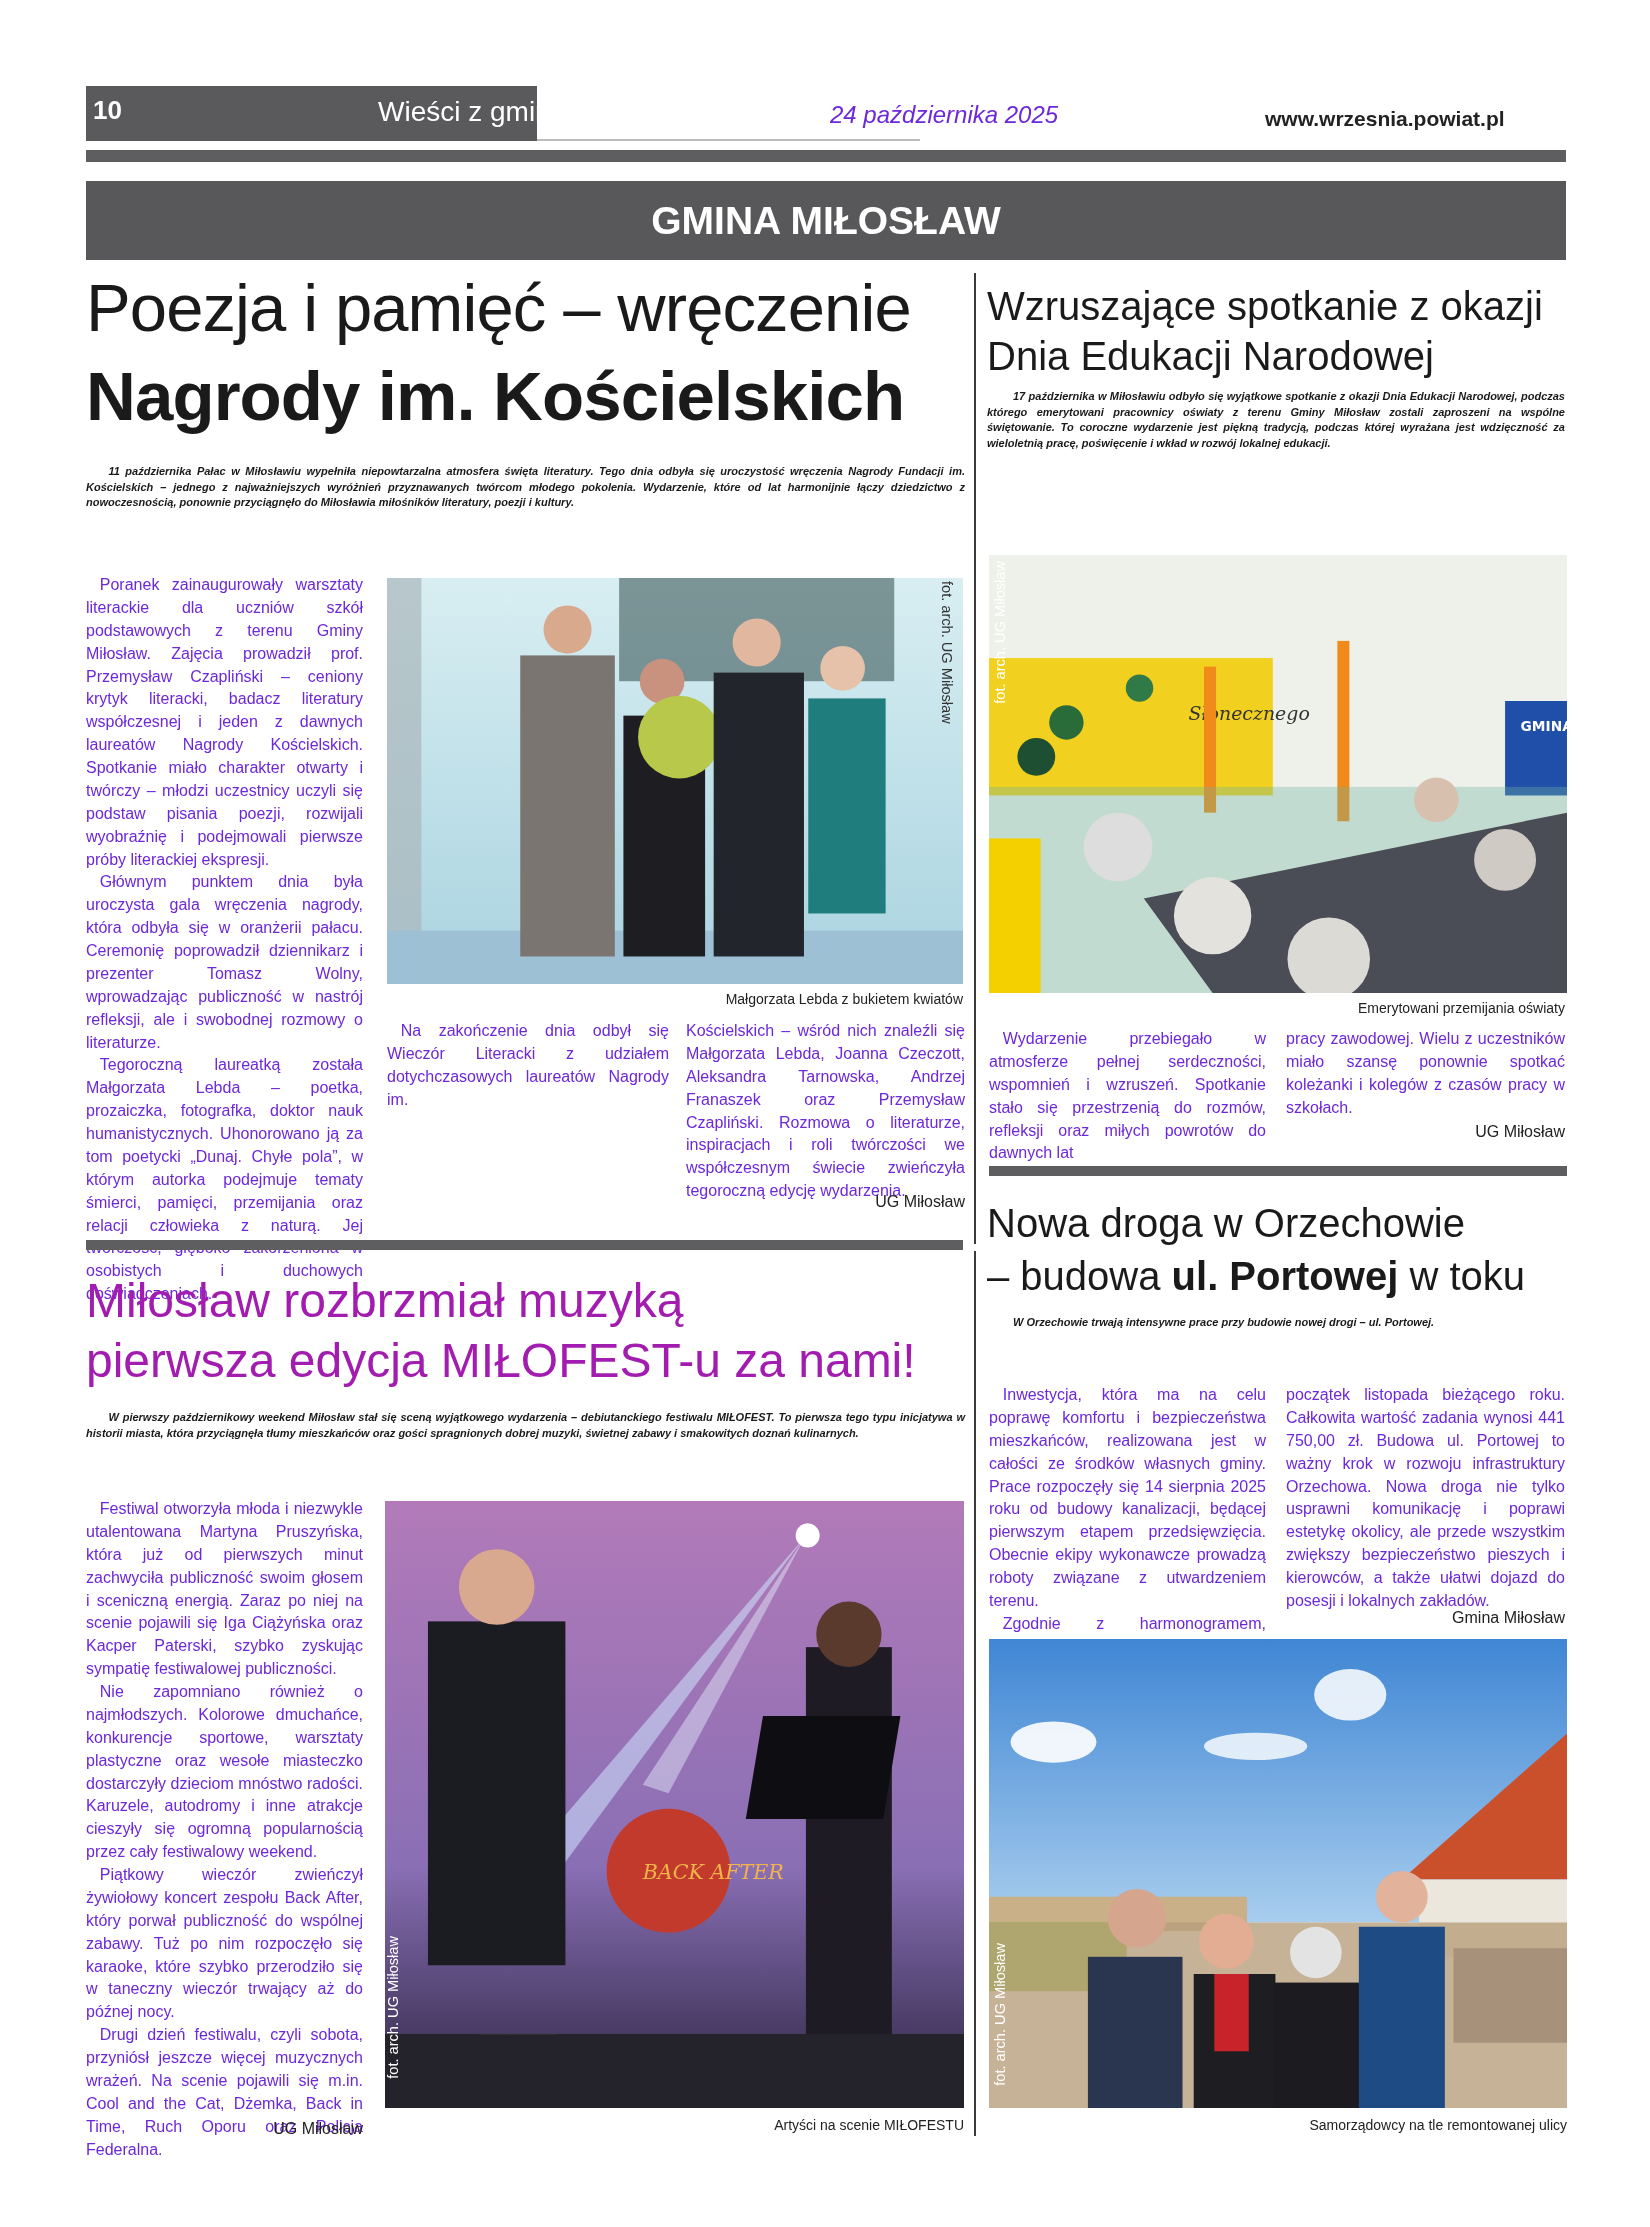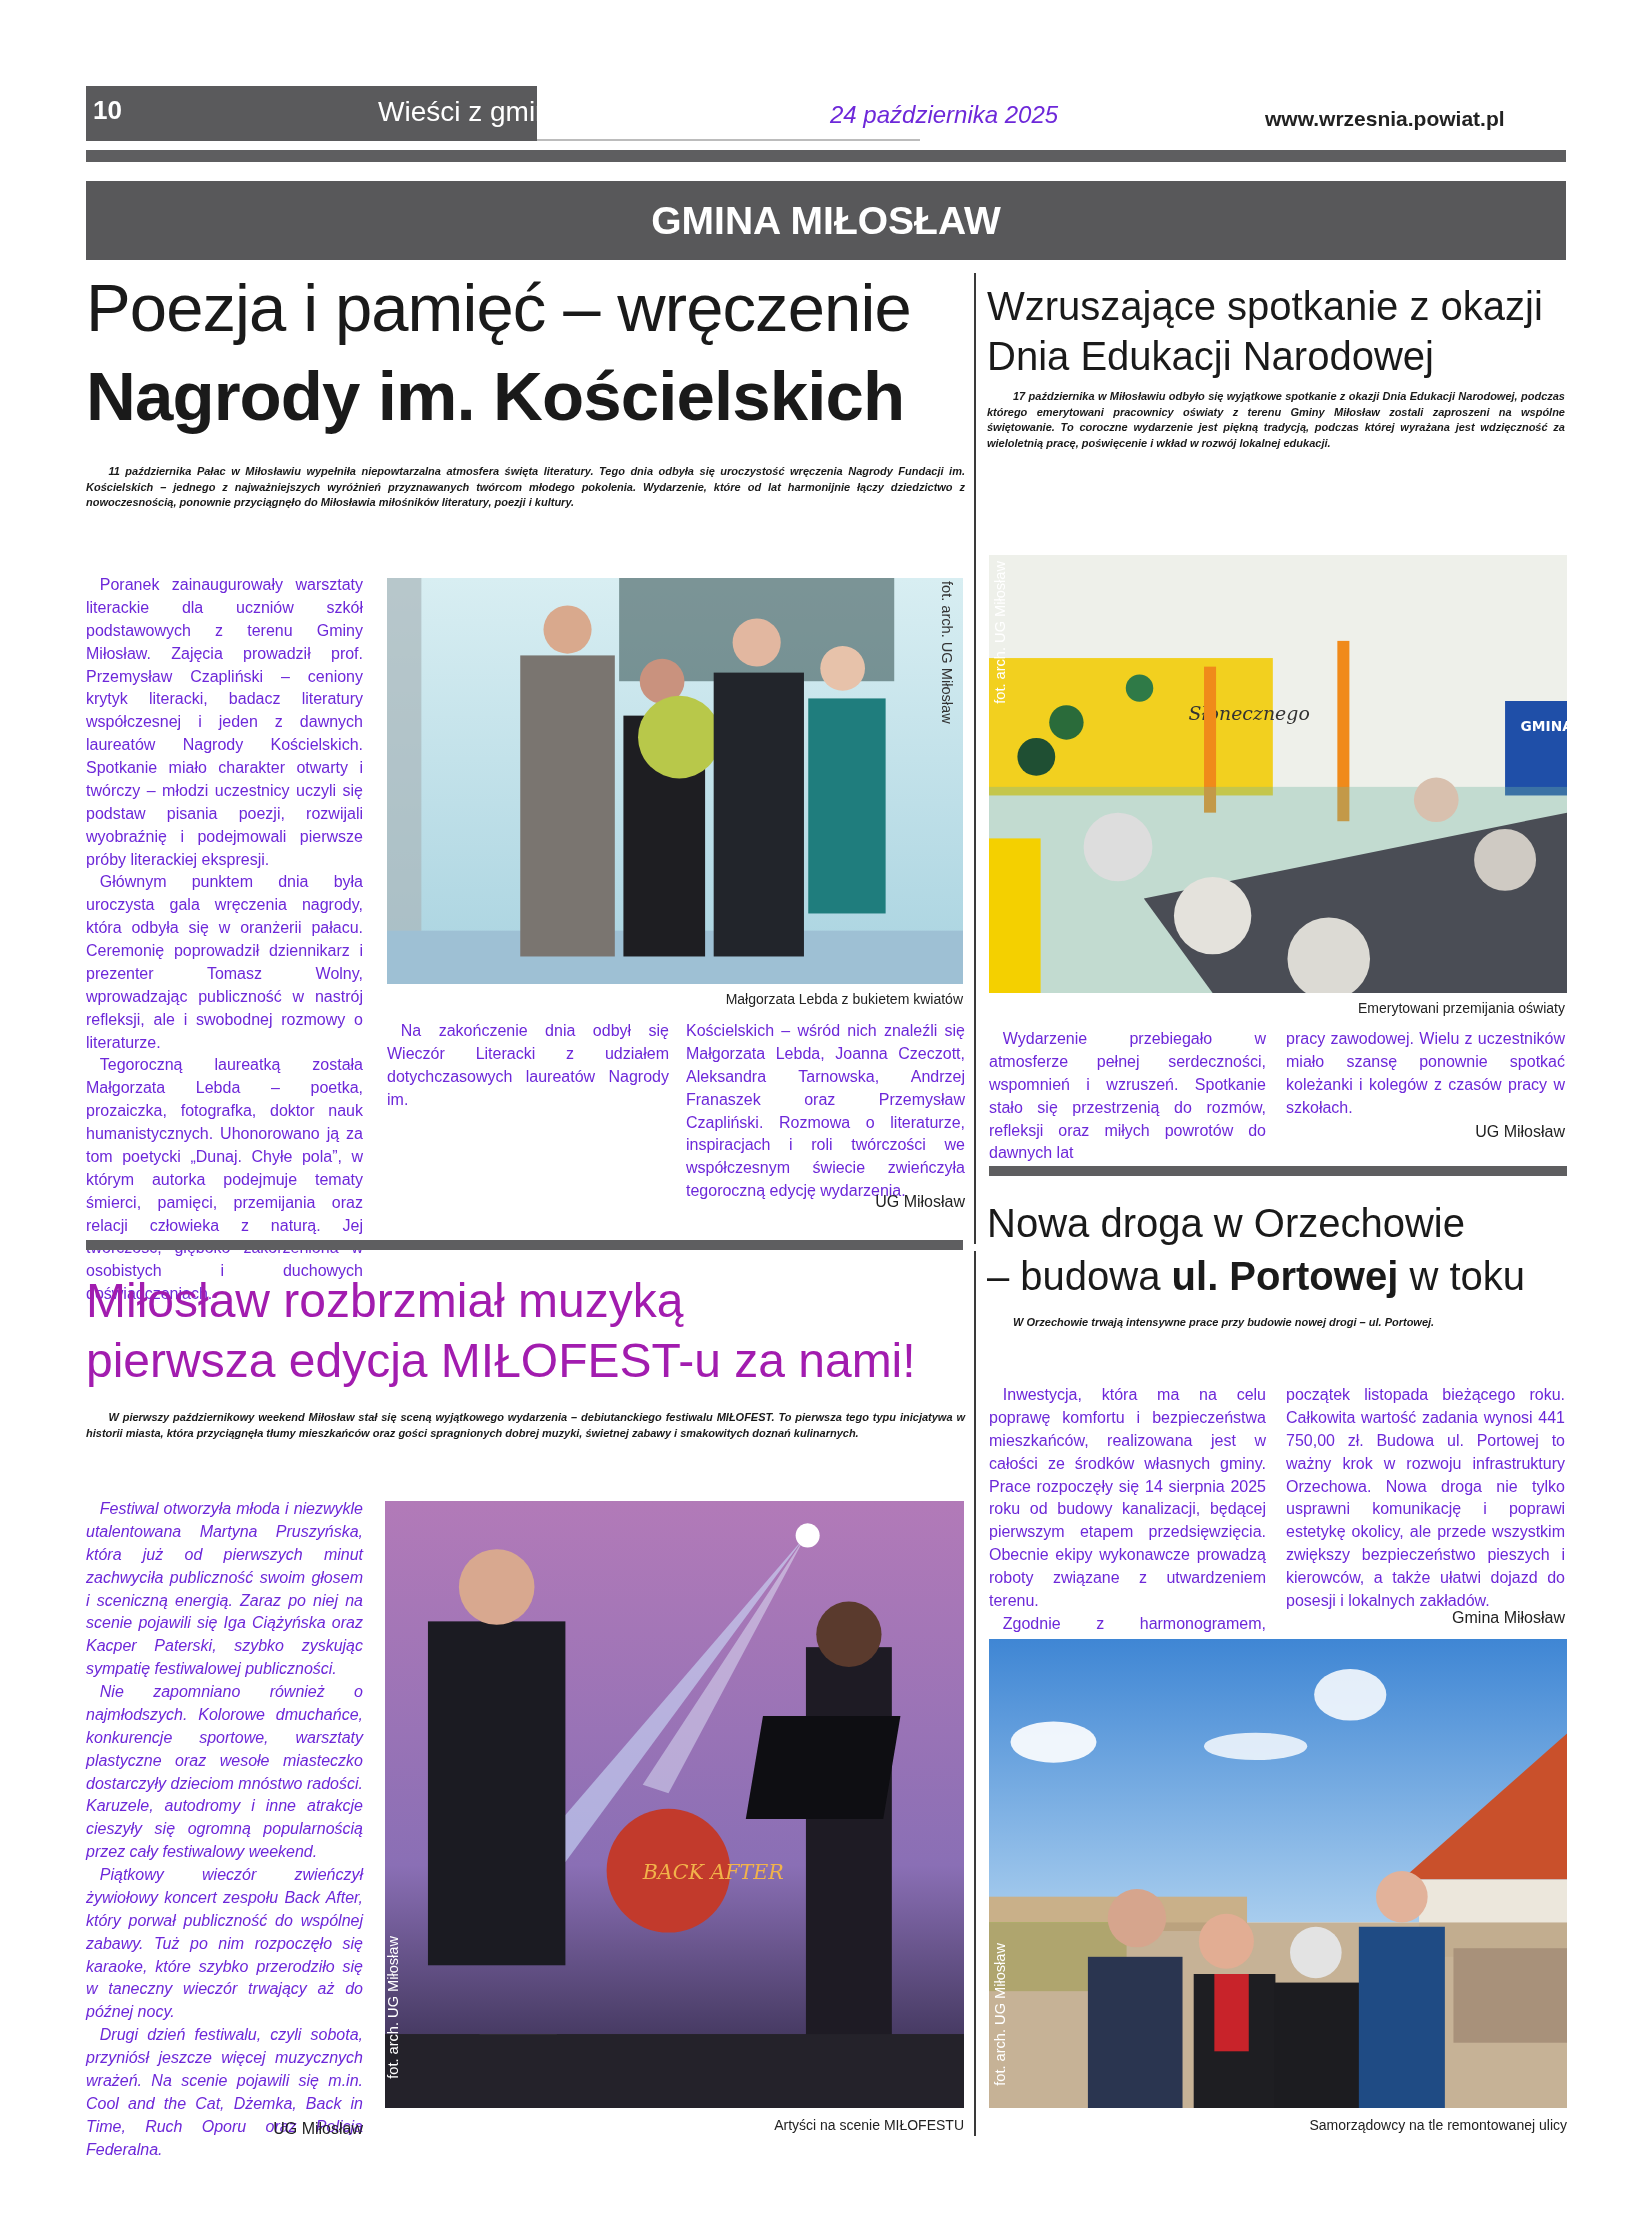--- a/index.html
+++ b/index.html
@@ -142,21 +142,21 @@
 </article>
 
 <div class="abs thick-rule" style="left:86px; top:1240px; width:877px;"></div>
 <div class="abs thick-rule" style="left:989px; top:1166px; width:578px;"></div>
 
 <article>
   <div class="abs h-mid" style="left:86px; top:1271px;">Miłosław rozbrzmiał muzyką</div>
   <div class="abs h-mid" style="left:86px; top:1331px;">pierwsza edycja MIŁOFEST-u za nami!</div>
   <div class="abs lead" style="left:86px; top:1410px; width:879px; text-indent:22.4px;">W pierwszy październikowy weekend Miłosław stał się sceną wyjątkowego wydarzenia – debiutanckiego festiwalu MIŁOFEST. To pierwsza tego typu inicjatywa w historii miasta, która przyciągnęła tłumy mieszkańców oraz gości spragnionych dobrej muzyki, świetnej zabawy i smakowitych doznań kulinarnych.</div>
 
-  <div class="abs body" style="left:86px; top:1498px; width:277px;font-style:italic;">
+  <div class="abs body" style="left:86px; top:1498px; width:277px;">
     <p>Festiwal otworzyła młoda i niezwykle utalentowana Martyna Pruszyńska, która już od pierwszych minut zachwyciła publiczność swoim głosem i sceniczną energią. Zaraz po niej na scenie pojawili się Iga Ciążyńska oraz Kacper Paterski, szybko zyskując sympatię festiwalowej publiczności.</p>
     <p>Nie zapomniano również o najmłodszych. Kolorowe dmuchańce, konkurencje sportowe, warsztaty plastyczne oraz wesołe miasteczko dostarczyły dzieciom mnóstwo radości. Karuzele, autodromy i inne atrakcje cieszyły się ogromną popularnością przez cały festiwalowy weekend.</p>
     <p>Piątkowy wieczór zwieńczył żywiołowy koncert zespołu Back After, który porwał publiczność do wspólnej zabawy. Tuż po nim rozpoczęło się karaoke, które szybko przerodziło się w taneczny wieczór trwający aż do późnej nocy.</p>
     <p>Drugi dzień festiwalu, czyli sobota, przyniósł jeszcze więcej muzycznych wrażeń. Na scenie pojawili się m.in. Cool and the Cat, Dżemka, Back in Time, Ruch Oporu oraz Policja Federalna.</p>
   </div>
   <div class="abs sig" style="left:86px; top:2120px; width:277px;">UG Miłosław</div>
 
   <div class="abs photo" style="left:385px; top:1501px; width:579px; height:607px;">
     <svg viewBox="0 0 674 706" preserveAspectRatio="none">
       <defs>

